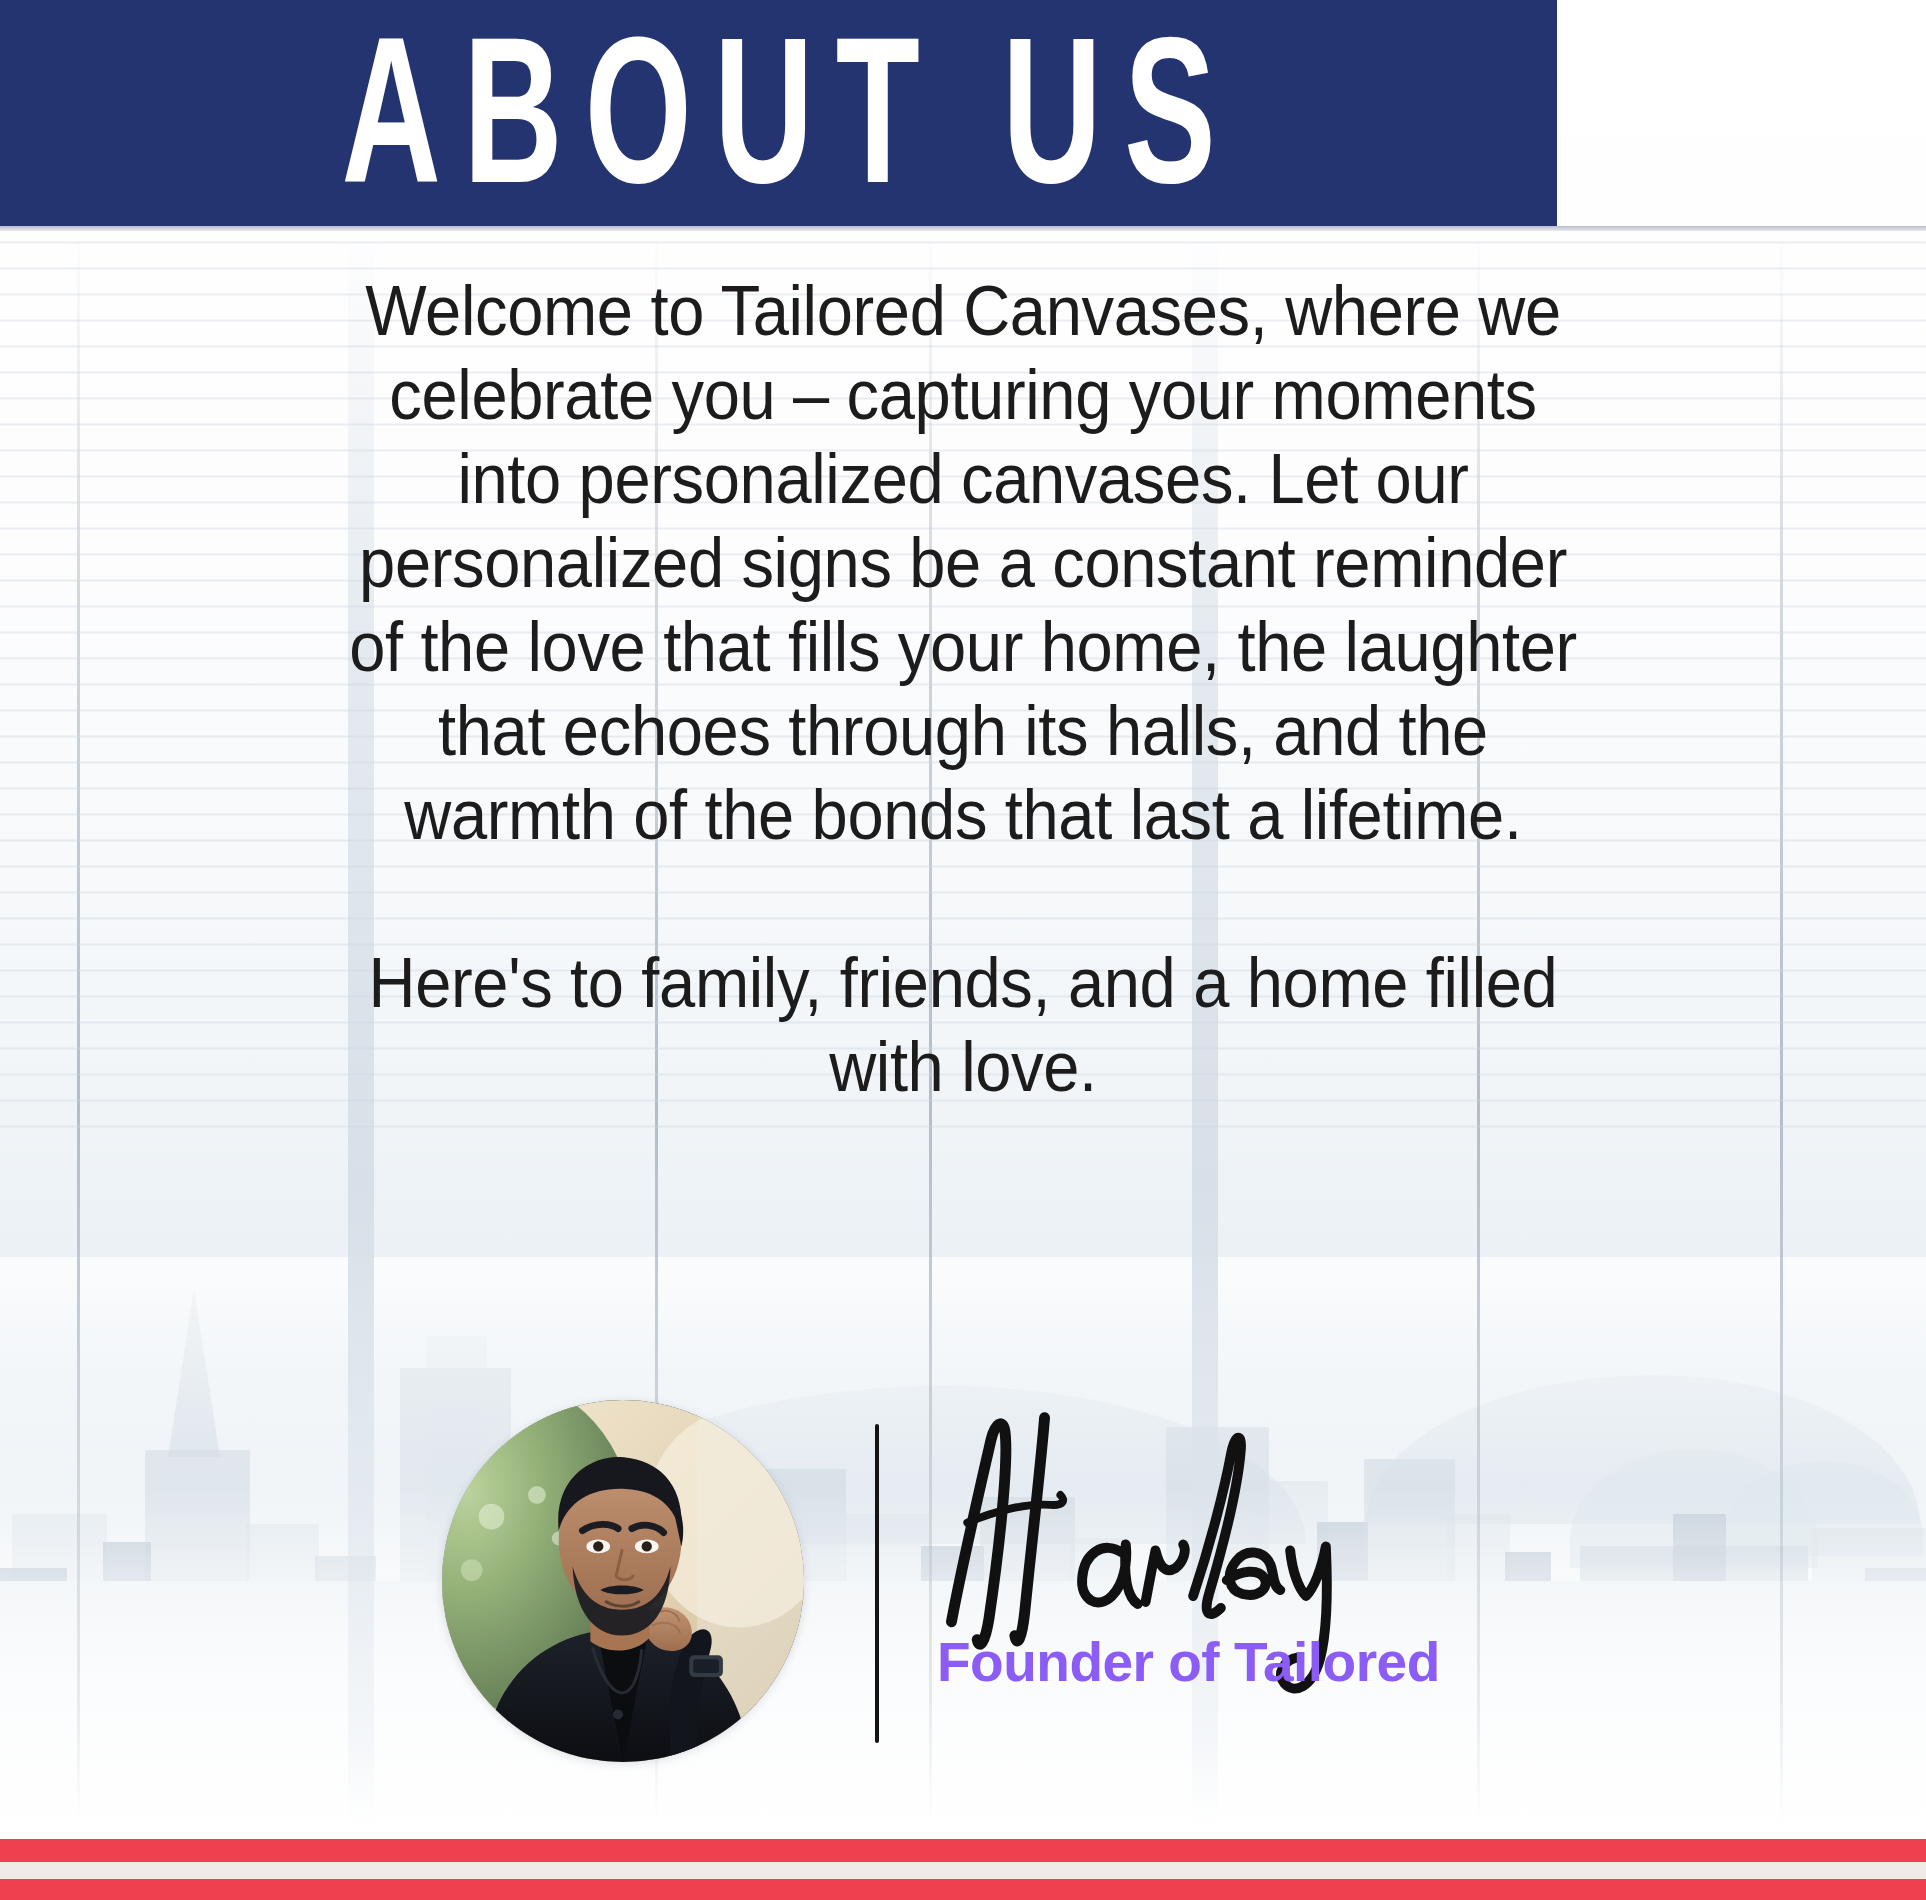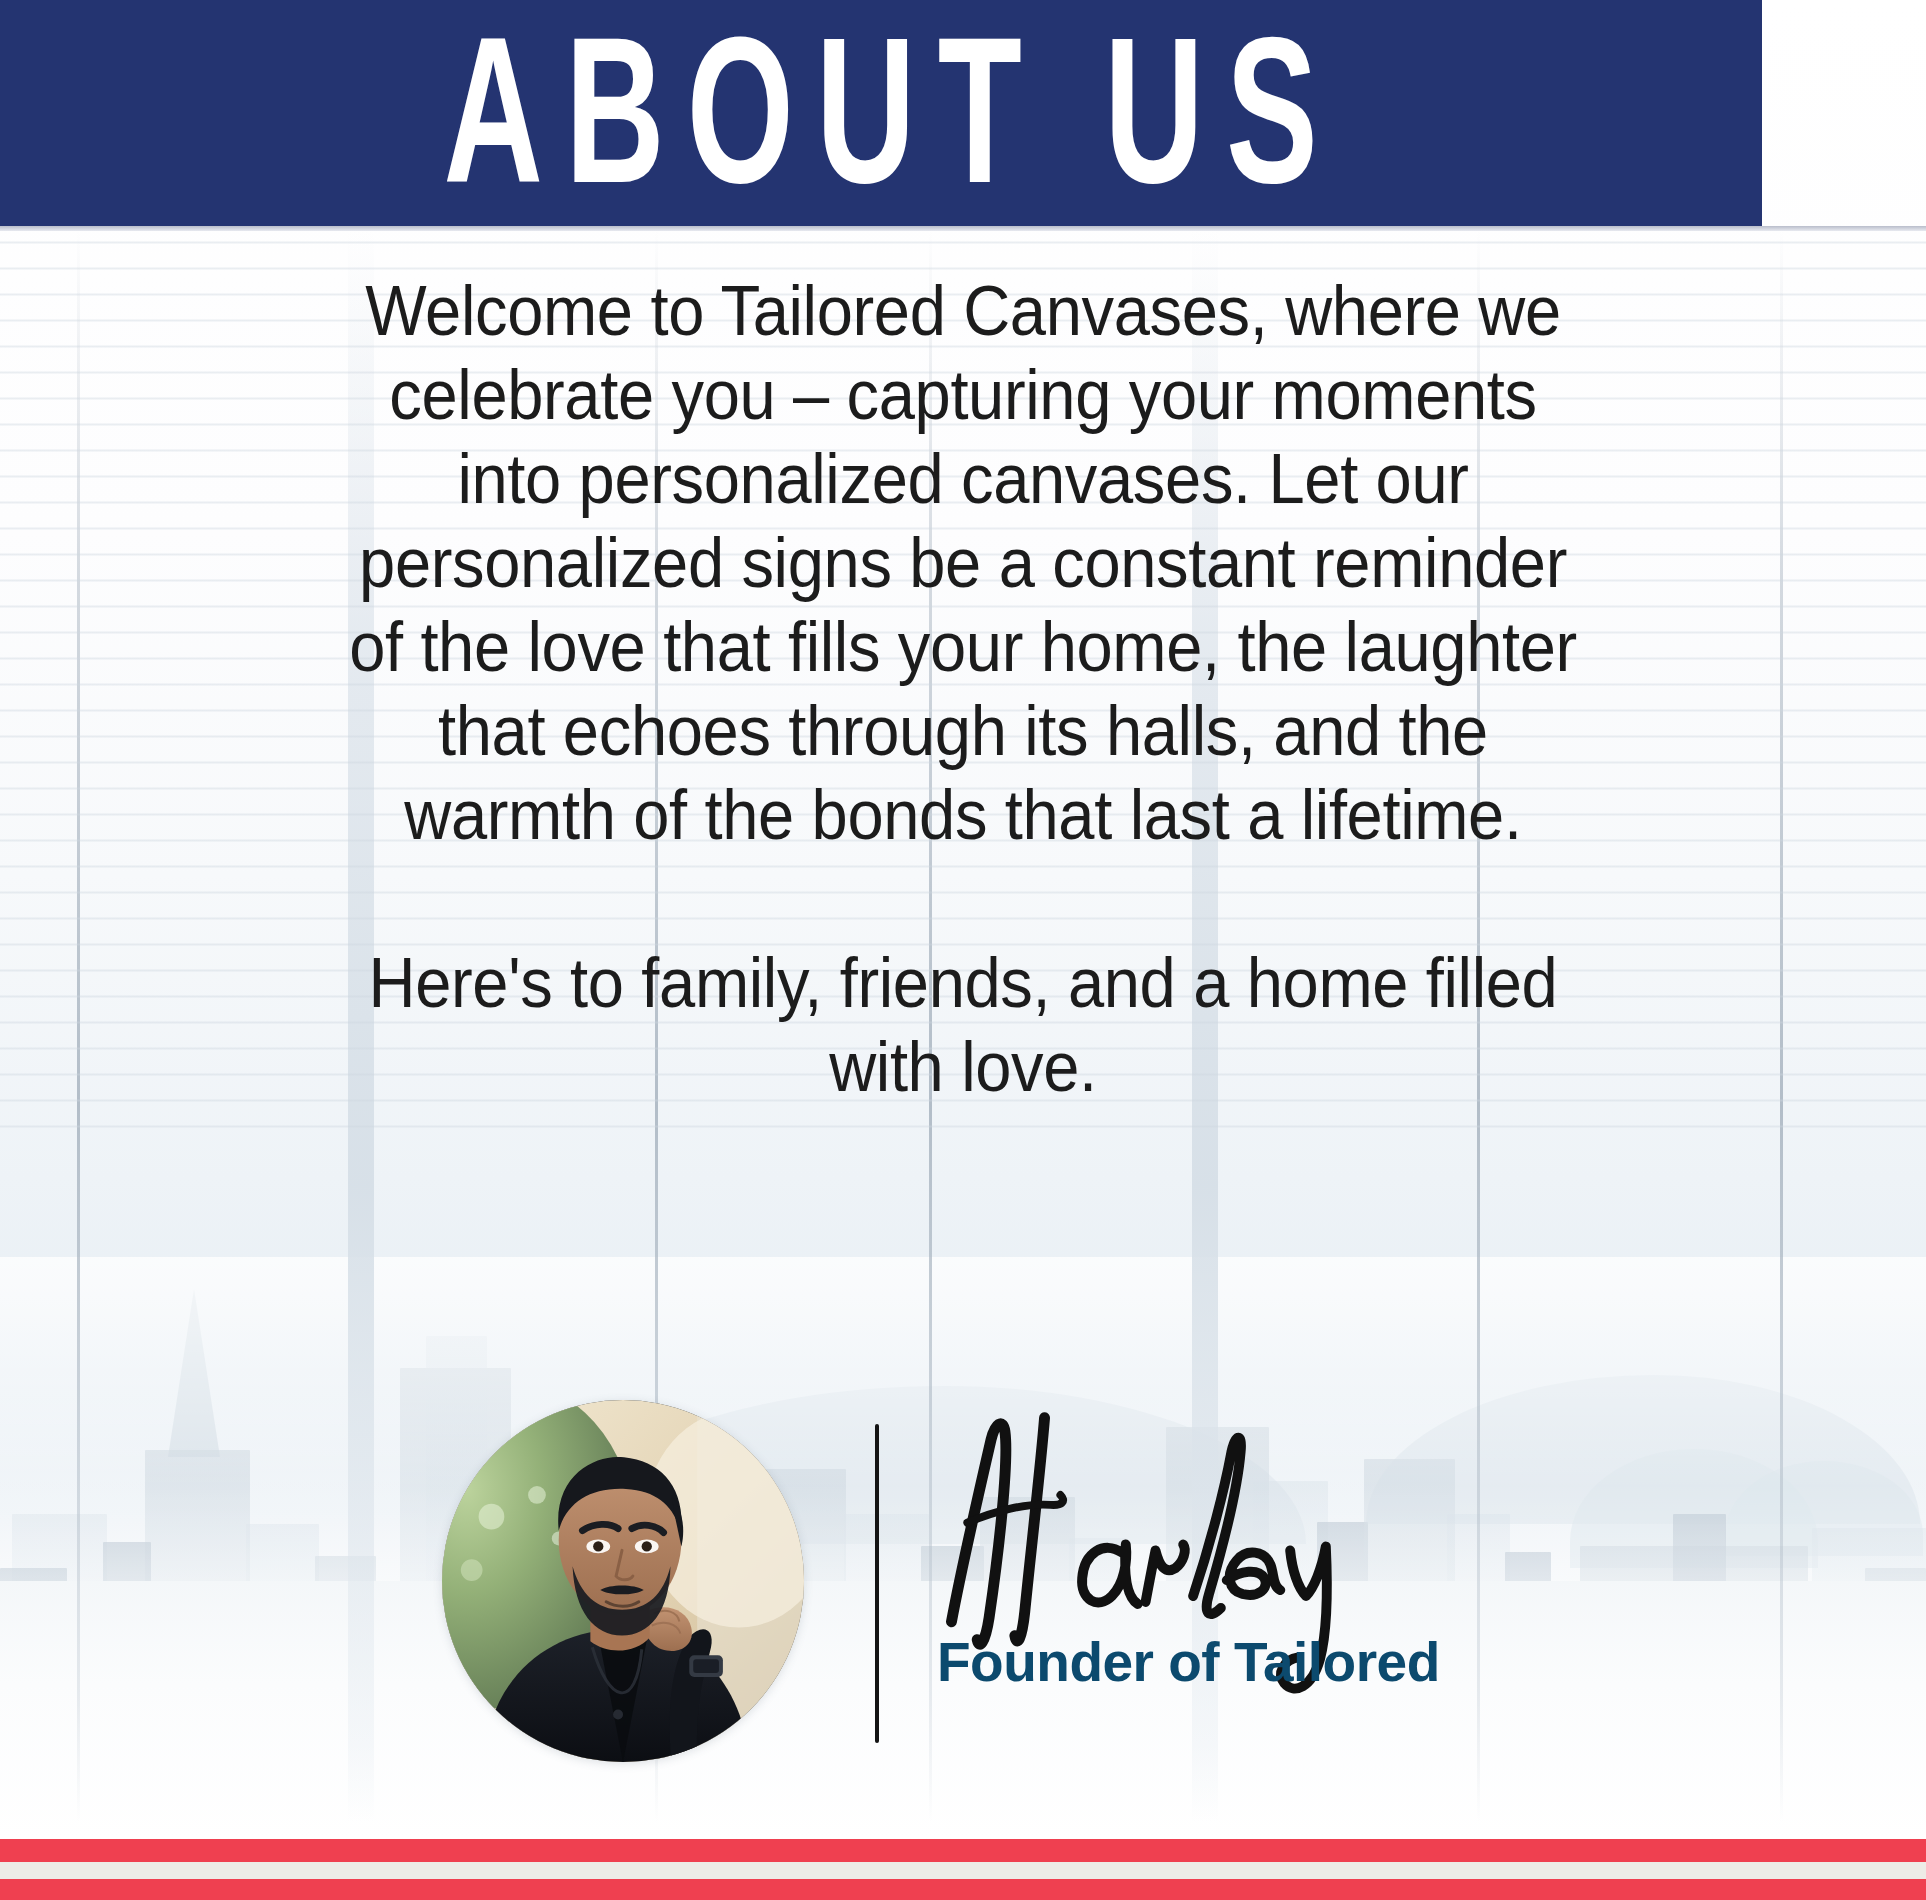--- a/index.html
+++ b/index.html
@@ -131,21 +131,21 @@
     left: 0; right: 0;
     bottom: 61px;
     height: 259px;
     background: linear-gradient(to bottom, #f4f7f9 0%, #fbfcfd 40%, #ffffff 100%);
   }
 
   
   .header-bar {
     position: absolute;
     top: 0; left: 0;
-    width: 1762px;
+    width: 1557px;
     height: 226px;
     background: #243471;
     display: flex;
     align-items: center;
     justify-content: center;
     overflow: hidden;
   }
   .header-title {
     color: #ffffff;
     font-family: "Liberation Sans", sans-serif;
@@ -217,21 +217,21 @@
     width: 515px;
     height: 327px;
   }
   .signature svg { display: block; width: 100%; height: 100%; overflow: visible; }
 
   .founder-title {
     position: absolute;
     left: 937px;
     top: 1632px;
     width: 634px;
-    color: #0c4a6e;
+    color: #8b5cf6;
     font-family: "Liberation Sans", sans-serif;
     font-weight: 700;
     font-size: 55px;
     line-height: 61px;
     letter-spacing: -0.5px;
   }
 
   
   .red-bar-top {
     position: absolute;

